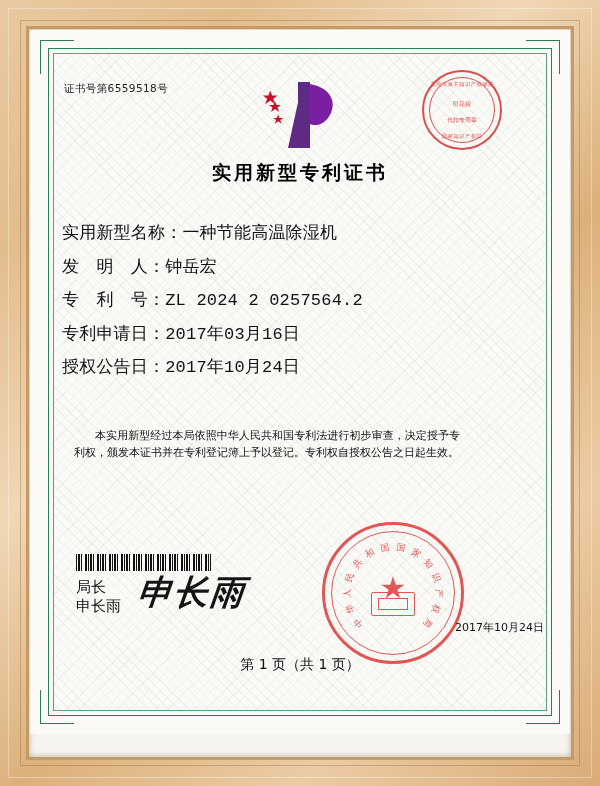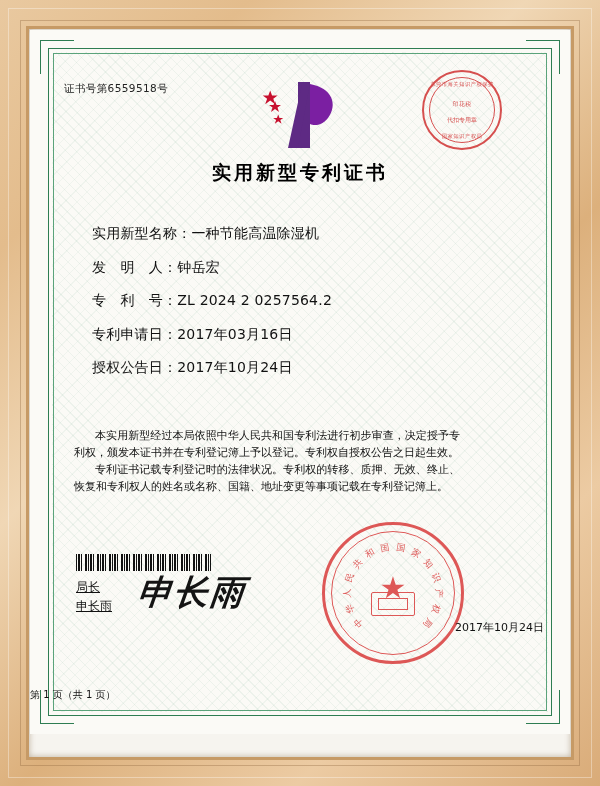--- a/index.html
+++ b/index.html
@@ -96,24 +96,25 @@
     text-align: center;
     font-family: "DejaVu Serif", serif;
     font-size: 19px;
     font-weight: bold;
     letter-spacing: 3px;
     color: #000;
   }
 
   .fields {
     position: absolute;
-    left: 62px; top: 196px;
+    left: 32px; top: 196px;
     width: 400px;
-    font-size: 14px;
-    color: #111;
+    font-size: 17px;
+    color: #111;
+    font-family: Liberation Mono, monospace;
   }
   .field-row {
     margin-bottom: 18.5px;
     line-height: 15px;
     white-space: nowrap;
   }
   .field-label {
     display: inline-block;
     letter-spacing: .2px;
   }
@@ -136,24 +137,23 @@
     left: 46px; top: 524px;
     width: 135px; height: 17px;
     background-image: repeating-linear-gradient(90deg,
       #111 0 1px, transparent 1px 2px, #111 2px 4px, transparent 4px 5px,
       #111 5px 6px, transparent 6px 9px, #111 9px 11px, transparent 11px 12px);
   }
 
   .director-block {
     position: absolute;
     left: 46px; top: 548px;
-    font-size: 12px;
+    font-size: 15px;
     line-height: 19px;
     color: #111;
-    text-decoration: underline;
   }
   .signature {
     position: absolute;
     left: 108px; top: 540px;
     font-family: "DejaVu Serif", serif;
     font-size: 34px;
     font-weight: bold;
     font-style: italic;
     letter-spacing: 2px;
     color: #141414;
@@ -163,24 +163,23 @@
   .date-bottom {
     position: absolute;
     right: 26px; top: 590px;
     font-size: 11px;
     color: #111;
   }
 
   .page-no {
     position: absolute;
     left: 0; right: 0; top: 626px;
-    text-align: left;
-    font-size: 10px;
-    color: #111;
-    margin-top: 32px;
+    text-align: center;
+    font-size: 14px;
+    color: #111;
   }
 
   
   .seal-top {
     position: absolute;
     left: 392px; top: 40px;
     width: 76px; height: 76px;
     border: 2.2px solid #cf2b2b;
     border-radius: 50%;
     color: #cf2b2b;
@@ -328,21 +327,20 @@
       <div class="field-row">
         <span class="field-label">专利申请日：</span><span class="field-value">2017年03月16日</span>
       </div>
       <div class="field-row">
         <span class="field-label">授权公告日：</span><span class="field-value">2017年10月24日</span>
       </div>
     </div>
 
     <div class="body-text">
       <p>本实用新型经过本局依照中华人民共和国专利法进行初步审查，决定授予专利权，颁发本证书并在专利登记簿上予以登记。专利权自授权公告之日起生效。</p>
-      <p>专利证书记载专利登记时的法律状况。专利权的转移、质押、无效、终止、恢复和专利权人的姓名或名称、国籍、地址变更等事项记载在专利登记簿上。</p>
     </div>
 
     <div class="barcode"></div>
 
     <div class="director-block">
       <div>局长</div>
       <div>申长雨</div>
     </div>
     <div class="signature">申长雨</div>
 

